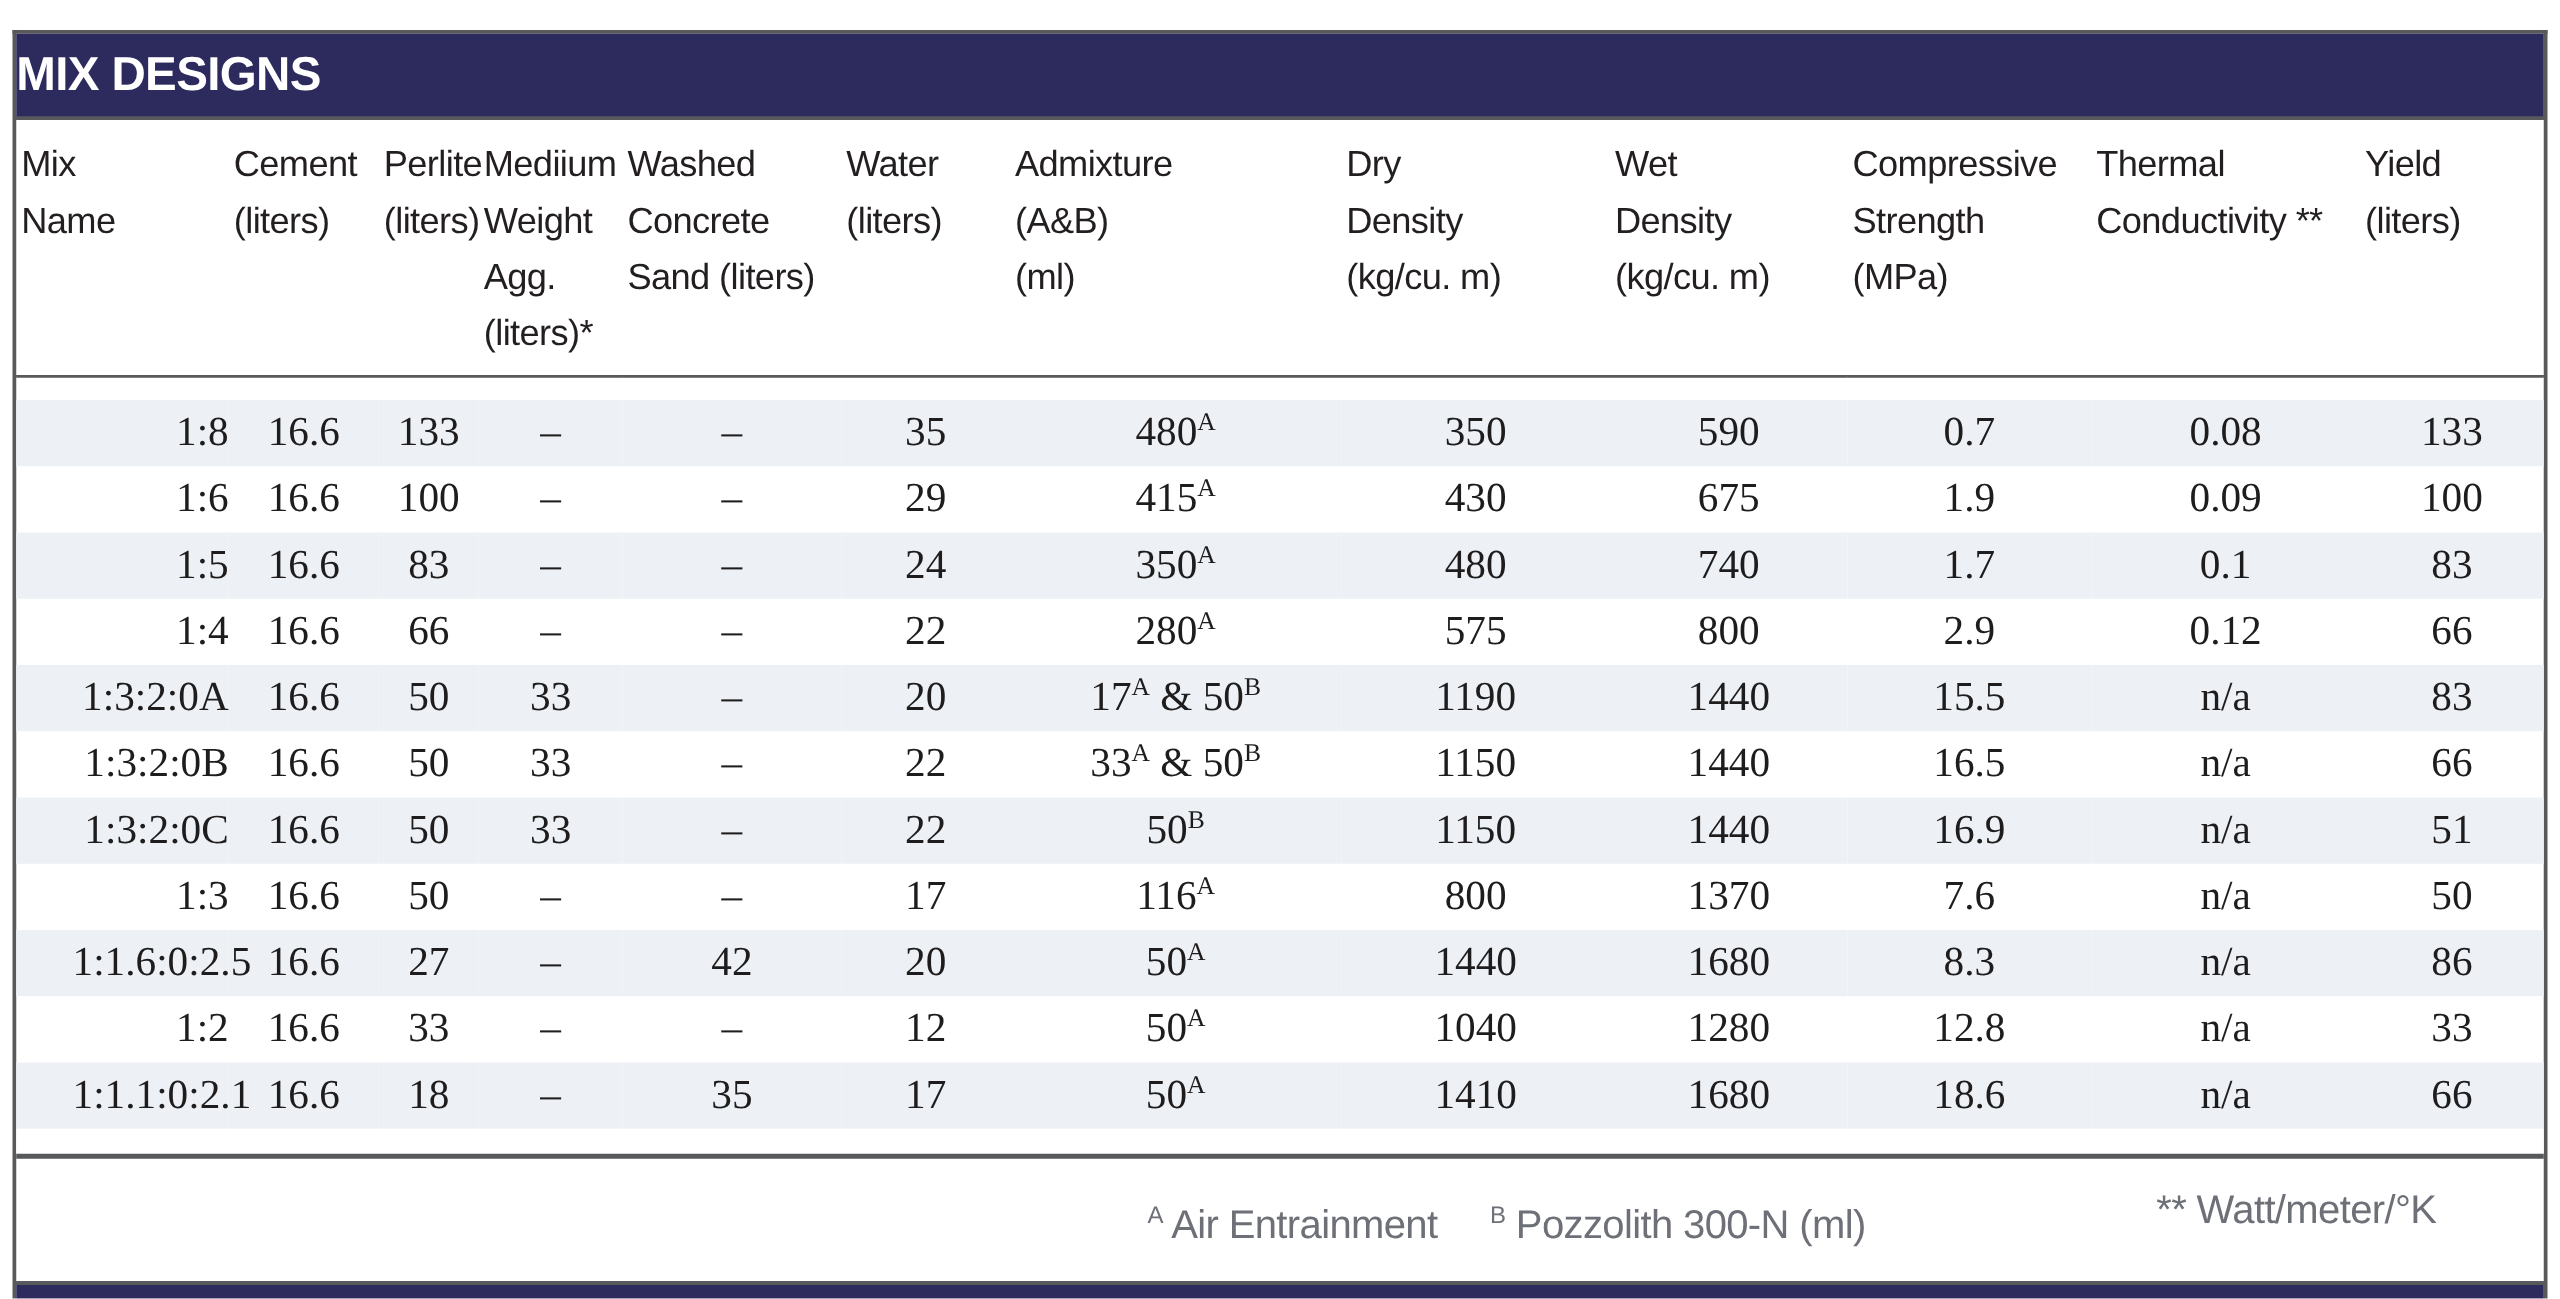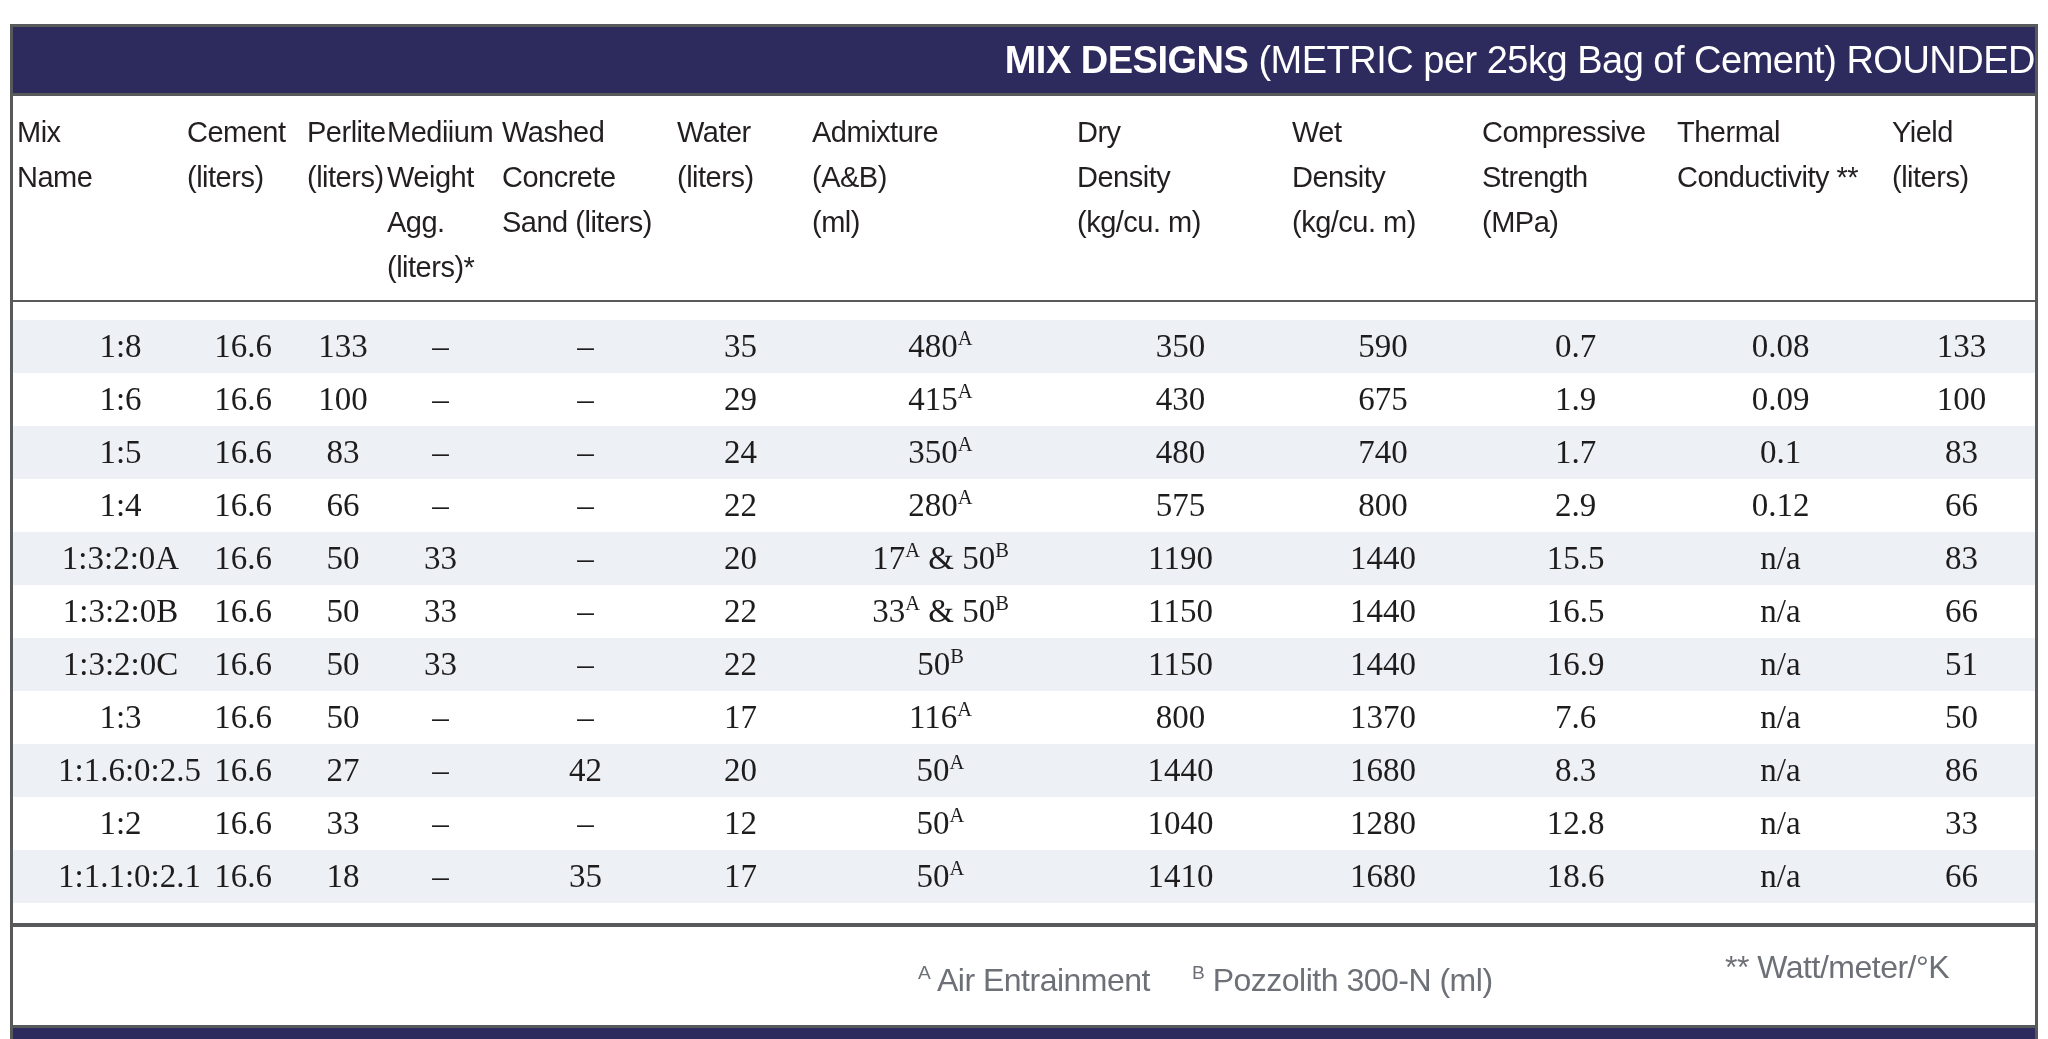--- a/index.html
+++ b/index.html
@@ -15,21 +15,21 @@
     left:10px;right:10px;top:24px;bottom:0;
     border:3px solid #58595b;
     border-bottom:none;
     background:#ffffff;
   }
   
   .title-bar{
     height:66px;
     background:#2d2b5e;
     border-bottom:3px solid #58595b;
-    display:flex;align-items:center;justify-content:flex-end;
+    display:flex;align-items:center;justify-content:space-between;
     color:#ffffff;
     font-size:38px;
     letter-spacing:-0.5px;
     white-space:pre;
   }
   .title-bar .t-bold{font-weight:bold;}
   
   table.mix{
     width:100%;
     border-collapse:collapse;
@@ -55,21 +55,21 @@
   table.mix td{
     font-family:"Liberation Serif",serif;
     font-size:33px;
     color:#1e1c1d;
     text-align:center;
     height:53px;
     padding:0;
     box-sizing:border-box;
     white-space:nowrap;
   }
-  table.mix td.first{text-align:center;padding-left:45px;}
+  table.mix td.first{text-align:right;padding-left:45px;}
   table.mix tr.striped{background:#edf1f5;}
   table.mix sup{font-size:0.62em;vertical-align:super;line-height:0;}
   
   .body-gap{height:20px;background:#ffffff;}
   .thick-rule{height:4px;background:#58595b;}
   .footnotes{
     position:relative;
     height:140px;
     color:#6d7077;
     font-size:32px;
@@ -90,21 +90,21 @@
     border-top:3px solid #58595b;
   }
 </style>
 </head>
 <body>
 
 <div class="page">
   <div class="frame">
 
     <div class="title-bar">
-      <span class="t-bold">MIX DESIGNS</span><span> (METRIC per 25kg Bag of Cement) ROUNDED</span>
+      <span class="t-bold">MIX DESIGNS</span>
     </div>
 
     <table class="mix">
       <colgroup id="cols">
           <col style="width: 170px;">
           <col style="width: 120px;">
           <col style="width: 80px;">
           <col style="width: 115px;">
           <col style="width: 175px;">
           <col style="width: 135px;">

